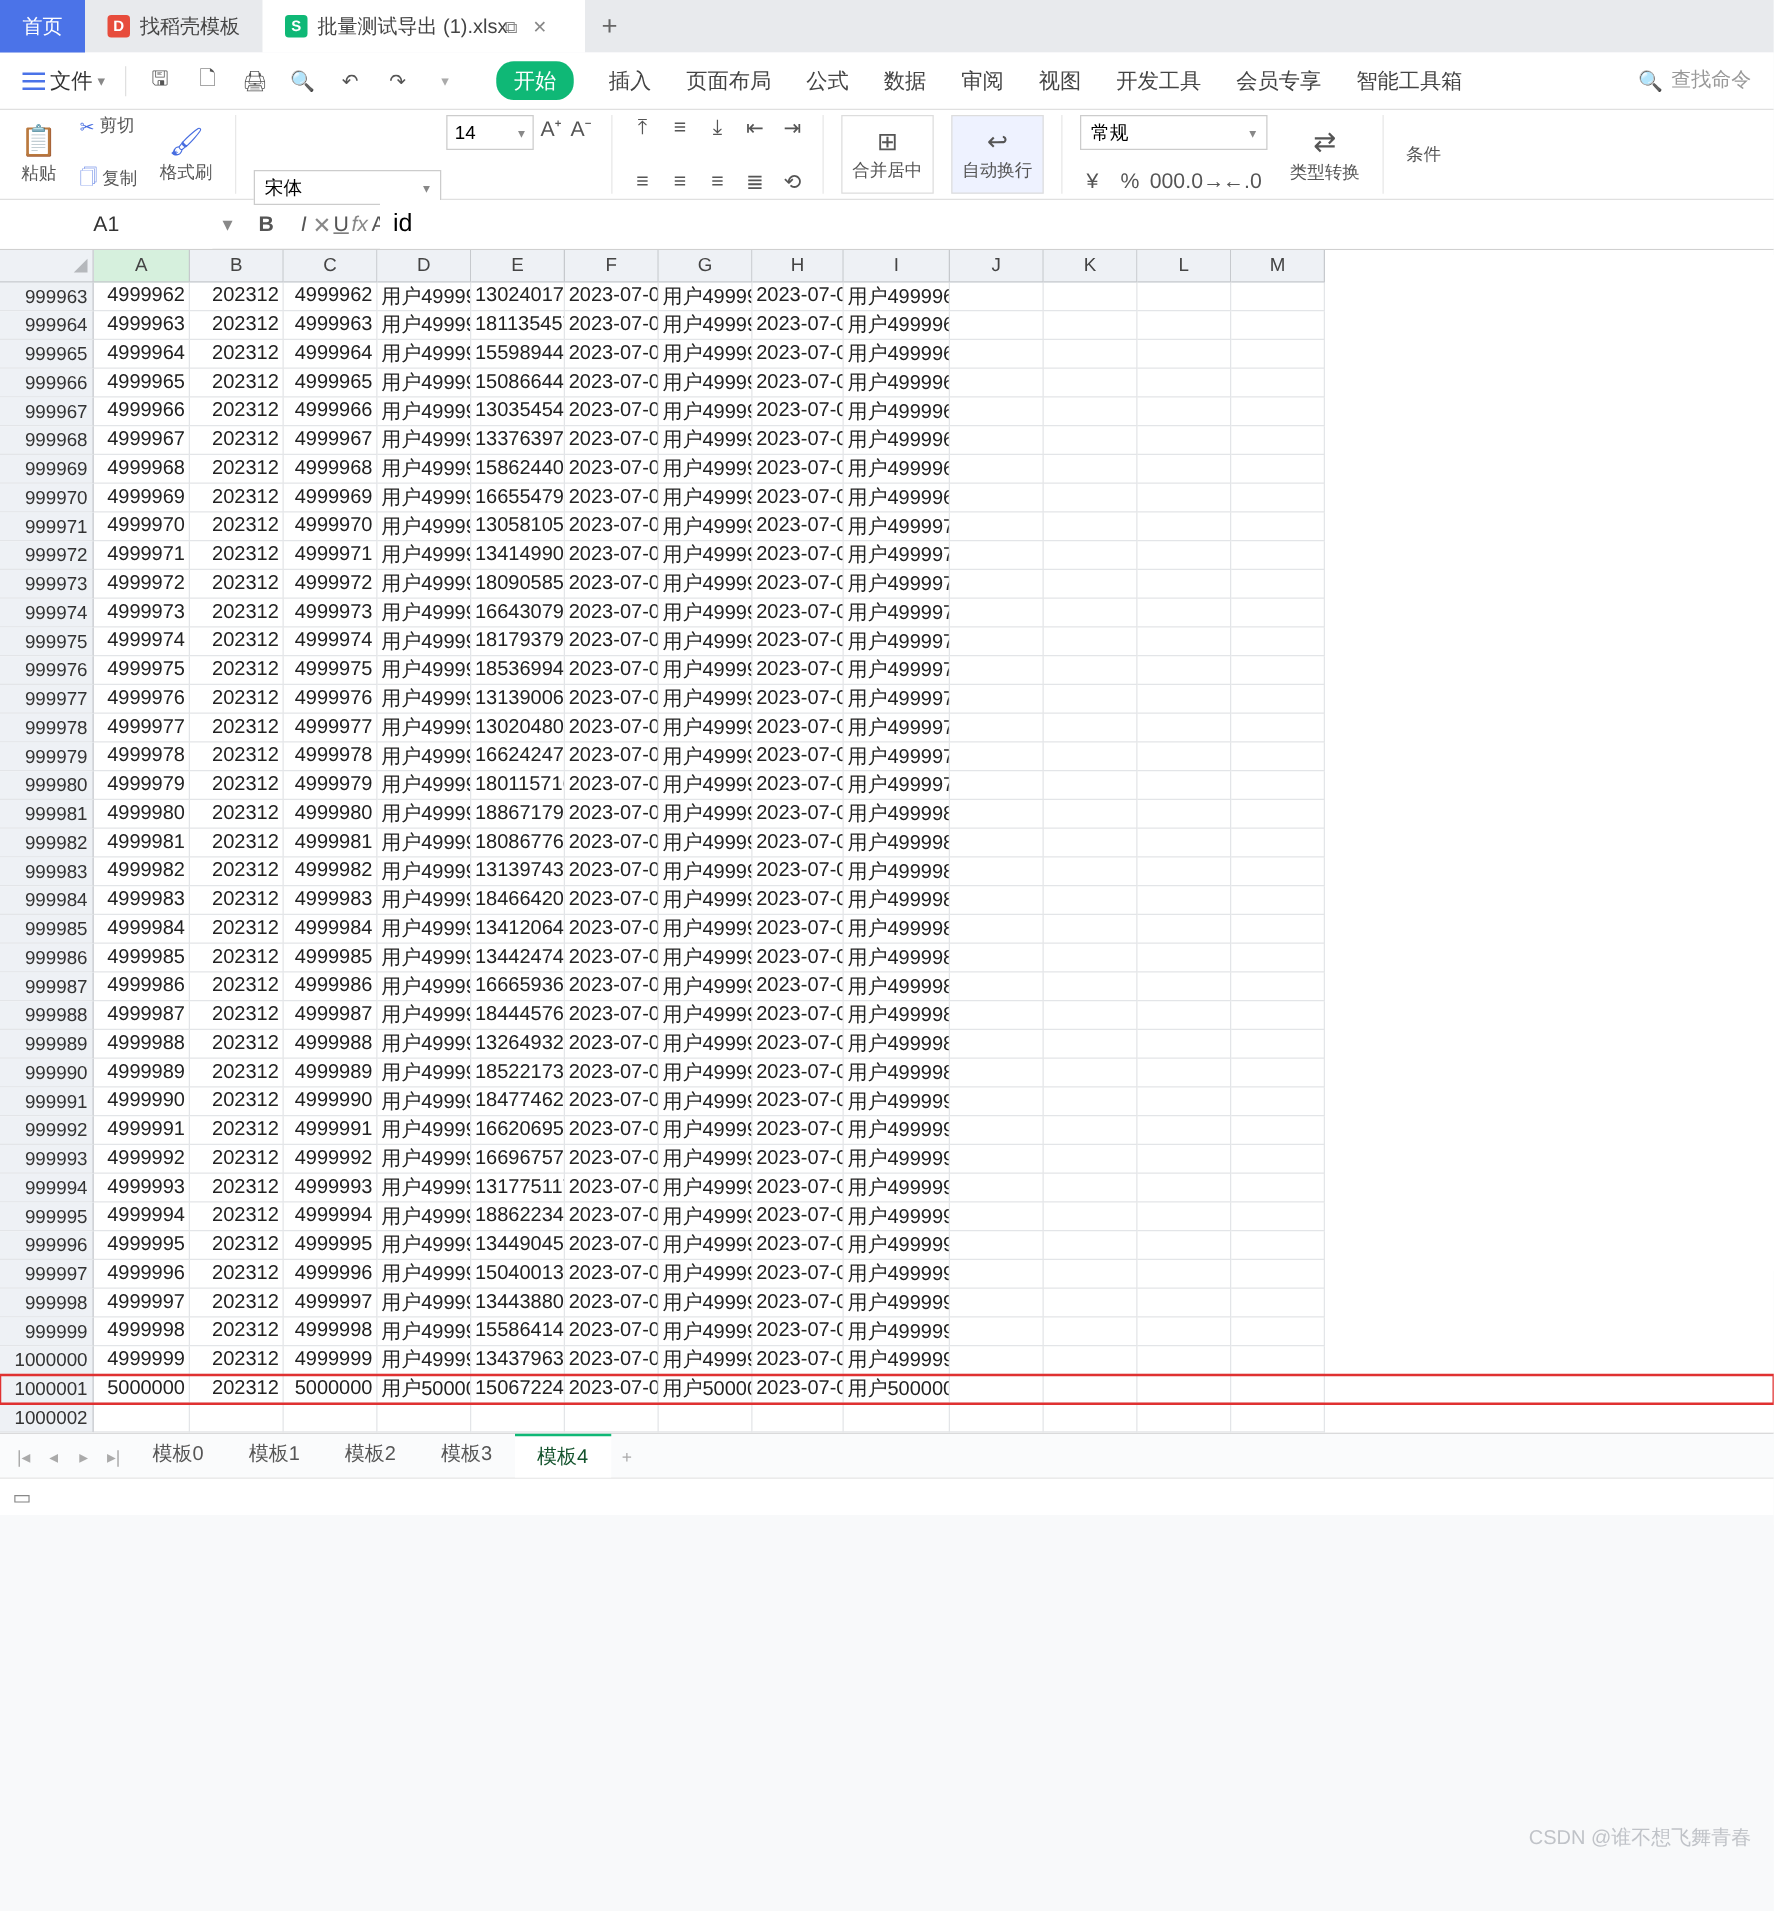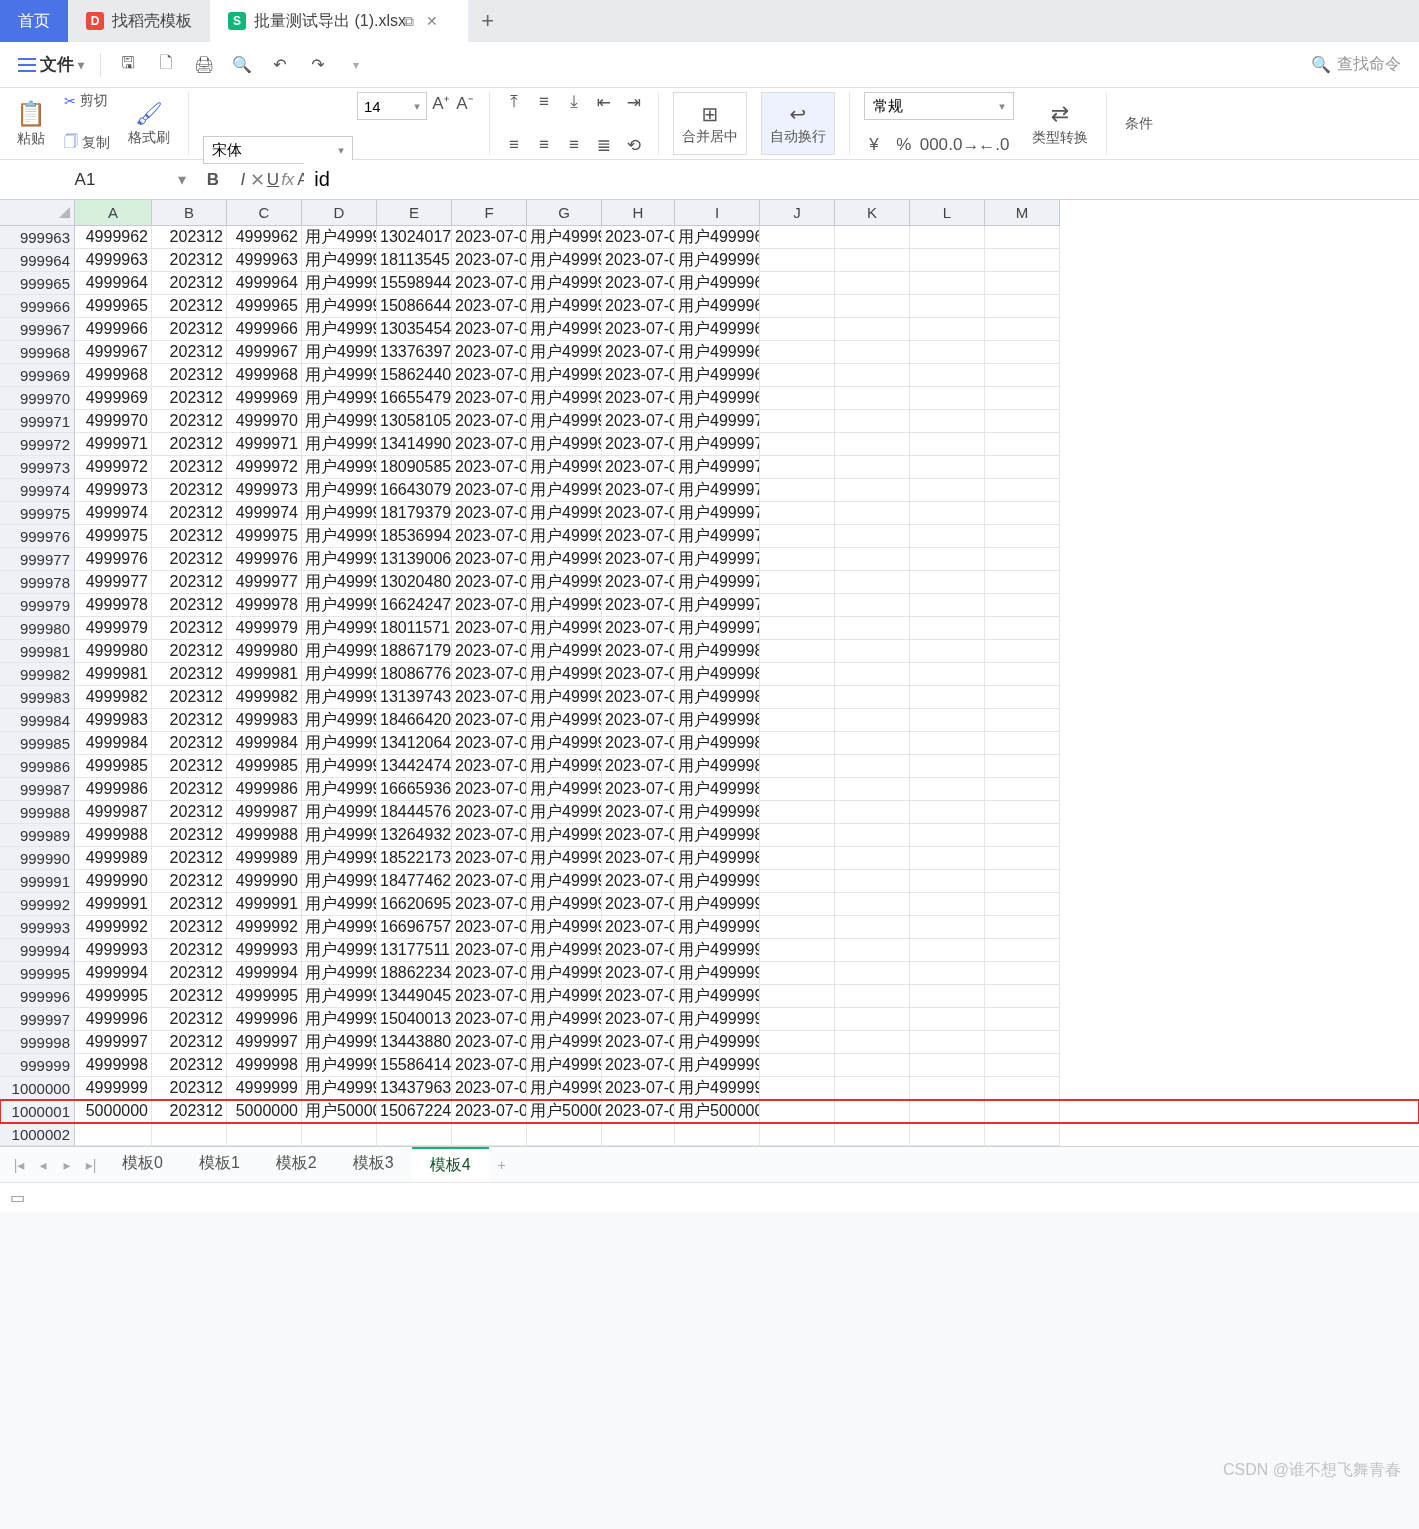--- a/index.html
+++ b/index.html
@@ -11,21 +11,21 @@
 .doc-tab.home { color: #fff; background: #4b73e8; font-weight: 500; }
 .doc-tab.active { background: #fff; }
 .mini-ico { width: 18px; height: 18px; display:inline-flex;align-items:center;justify-content:center;border-radius:3px;font-size:12px;font-weight:bold;color:#fff; }
 .mini-ico.red { background:#e74c3c; }
 .mini-ico.green { background:#0fb876; }
 .plus-tab { width:40px;display:flex;align-items:center;justify-content:center;color:#666;cursor:pointer;font-size:22px; }
 .win-icons { display:flex;align-items:center;gap:12px;color:#888;padding-right:12px;font-size:14px;margin-left:-10px; }
 
 
 .file-row { display:flex;align-items:center;height:46px;background:#fff;border-bottom:1px solid #e0e0e0;padding:0 18px;gap:16px; }
-.file-btn { display:flex;align-items:center;gap:4px;font-size:17px;color:#333;cursor:pointer;font-weight:bold; }
+.file-btn { display:flex;align-items:center;gap:4px;font-size:17px;color:#333;cursor:pointer; }
 .hamb { display:inline-block;width:18px;height:14px;border-top:2px solid #4b73e8;border-bottom:2px solid #4b73e8;position:relative;}
 .hamb:before{content:"";position:absolute;top:4px;left:0;right:0;height:2px;background:#4b73e8;}
 .vsep{width:1px;height:24px;background:#e0e0e0;}
 .qat-ico{width:22px;height:22px;display:flex;align-items:center;justify-content:center;color:#555;cursor:pointer;}
 .menu-items{display:flex;align-items:center;gap:28px;margin-left:14px;font-size:17px;color:#444;}
 .menu-item{cursor:pointer;}
 .menu-item.active{background:#0fb876;color:#fff;padding:4px 14px;border-radius:14px;}
 .search-cmd{margin-left:auto;display:flex;align-items:center;gap:6px;color:#999;font-size:16px;}
 
 .ribbon{display:flex;align-items:stretch;background:#fff;height:72px;border-bottom:1px solid #e0e0e0;padding:4px 12px;gap:14px;}
@@ -109,20 +109,32 @@
       <span style="font-size:12px;color:#888;">▾</span>
     </span>
   <span class="vsep"></span>
   <span class="qat-ico">🖫</span>
   <span class="qat-ico">🗋</span>
   <span class="qat-ico">🖨</span>
   <span class="qat-ico">🔍</span>
   <span class="qat-ico">↶</span>
   <span class="qat-ico">↷</span>
   <span class="qat-ico" style="font-size:12px;color:#aaa;">▾</span>
+  <div class="menu-items">
+    <span class="menu-item active">开始</span>
+    <span class="menu-item">插入</span>
+    <span class="menu-item">页面布局</span>
+    <span class="menu-item">公式</span>
+    <span class="menu-item">数据</span>
+    <span class="menu-item">审阅</span>
+    <span class="menu-item">视图</span>
+    <span class="menu-item">开发工具</span>
+    <span class="menu-item">会员专享</span>
+    <span class="menu-item">智能工具箱</span>
+  </div>
   <div class="search-cmd">
     <span>🔍</span>
     <span>查找命令</span>
   </div>
 </div>
 
 <div class="ribbon">
   <div class="rbig">
       <span class="ico" style="font-size:24px;">📋</span>
       <span>粘贴</span>

